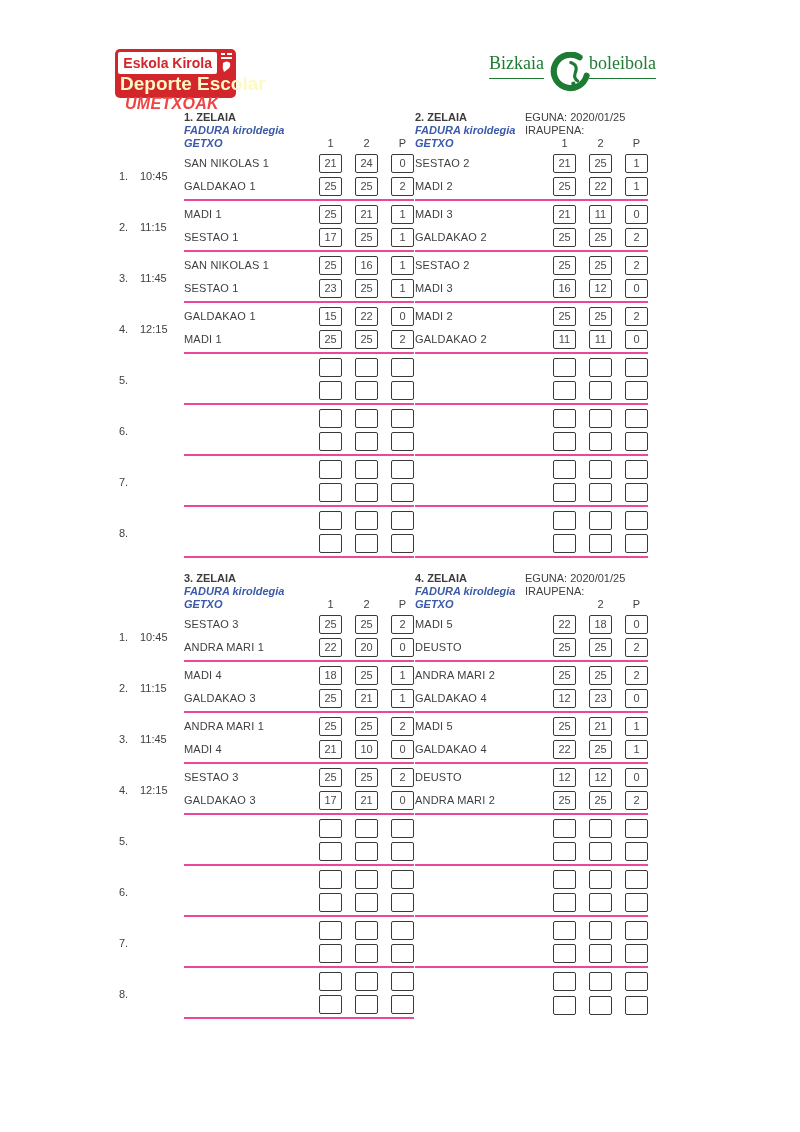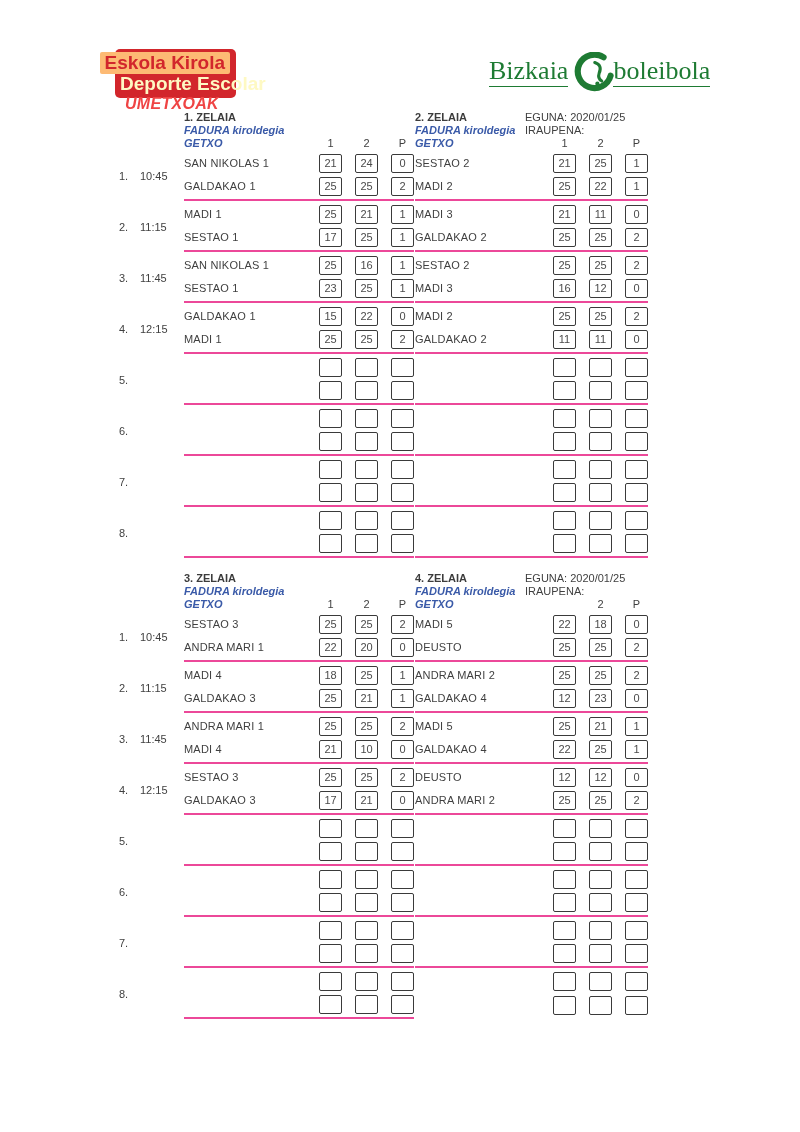--- a/index.html
+++ b/index.html
@@ -4,27 +4,27 @@
 <style>
   html,body{margin:0;padding:0;}
   body{
     width:800px;height:1132px;background:#ffffff;position:relative;
     font-family:"Liberation Sans", sans-serif;color:#3f3f3f;overflow:hidden;
   }
   
   .red-logo{position:absolute;left:115px;top:49px;width:121px;height:49px;
     background:#d2262c;border-radius:5px;box-sizing:border-box;padding:3px 3px 2px 3px;}
   .rl-top{display:flex;justify-content:flex-end;gap:3px;height:22px;}
-  .rl-box{background:#fdba74;color:#d2262c;font-weight:bold;font-size:19px;
+  .rl-box{background:#ffffff;color:#d2262c;font-weight:bold;font-size:14px;
     line-height:22px;padding:0 5px;border-radius:2px;white-space:nowrap;}
   .rl-icon{width:13px;height:22px;display:block;}
   .rl-bottom{color:#fef9c3;font-weight:bold;font-size:19px;line-height:20px;padding-left:2px;white-space:nowrap;}
   
-  .green-logo{position:absolute;left:489px;top:50px;display:flex;align-items:center;
-    font-family:"Liberation Serif", serif;color:#1e7b33;font-size:26px;}
+  .green-logo{position:absolute;left:489px;top:50px;display:flex;align-items:flex-start;
+    font-family:"Liberation Serif", serif;color:#1e7b33;font-size:18px;}
   .gl-word{display:inline-block;border-bottom:1.5px solid #1e7b33;padding-bottom:2px;line-height:26px;}
   .gl-icon{margin:0 -3px 0 2px;position:relative;top:2px;}
   
   .category{position:absolute;left:113px;top:95px;color:#ef4444;
     font-weight:bold;font-style:italic;font-size:16px;letter-spacing:.3px;margin-left:12px;}
   
   .sections{position:absolute;left:112px;top:111px;width:570px;}
   .section{display:flex;margin-bottom:14px;}
   .nums{width:72px;box-sizing:border-box;padding-top:39px;}
   .numrow{height:51px;display:flex;align-items:center;font-size:11px;}

